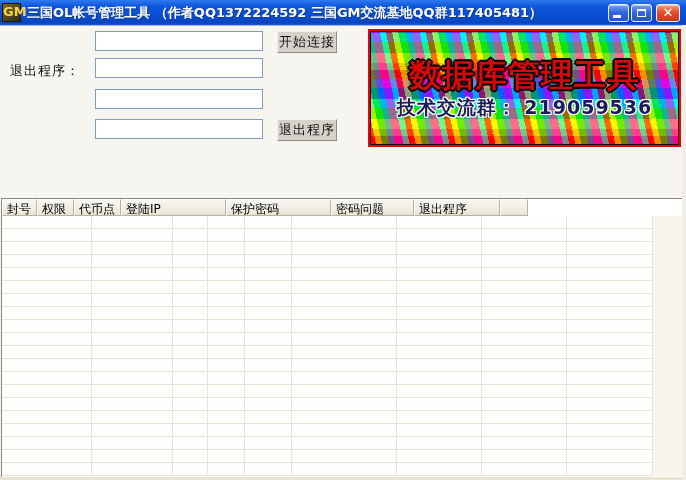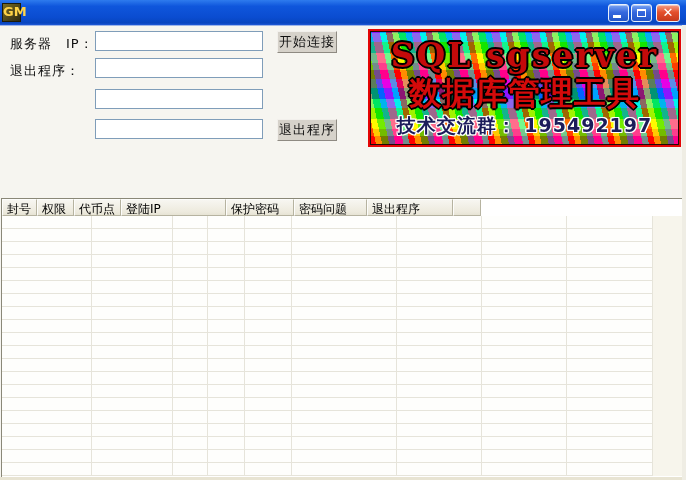--- a/index.html
+++ b/index.html
@@ -114,58 +114,57 @@
   .bottom-strip{position:absolute; left:0; top:477px; width:686px; height:3px; background:#E8E4D3;}
   .right-strip{position:absolute; left:682px; top:25px; width:4px; height:455px; background:#EFEDE4;}
 </style>
 </head>
 <body>
 
 <div class="window">
 
   <div class="titlebar">
     <div class="title-icon">GM</div>
+    <div class="title-text">三国OL帐号管理工具 （作者QQ1372224592 三国GM交流基地QQ群117405481）</div>
     <div class="winbtn min">
       <span class="glyph-min"></span>
     </div>
     <div class="winbtn max">
       <span class="glyph-max"></span>
     </div>
     <div class="winbtn close">
       <span class="glyph-close">✕</span>
     </div>
   </div>
 
-  <div class="form-label lbl-0">服务器　IP：</div>
   <input class="textbox tb-0" type="text" value="" style="">
 
   <div class="form-label lbl-1">退出程序：</div>
   <input class="textbox tb-1" type="text" value="" style="">
 
   <input class="textbox tb-2" type="text" value="" style="">
 
   <input class="textbox tb-3" type="text" value="" style="">
 
   <div class="push-button btn-exit">退出程序</div>
   <div class="push-button btn-connect">开始连接</div>
 
   <div class="banner">
-    <div class="banner-line1">SQL sgserver</div>
     <div class="banner-line2">数据库管理工具</div>
-    <div class="banner-line3">技术交流群： 195492197</div>
+    <div class="banner-line3">技术交流群： 219059536</div>
   </div>
 
   <div class="table-wrap">
     <div class="table-header">
         <div class="hcell" style="width: 35px;">封号</div>
         <div class="hcell" style="width: 37px;">权限</div>
         <div class="hcell" style="width: 47px;">代币点</div>
         <div class="hcell" style="width: 105px;">登陆IP</div>
-        <div class="hcell" style="width: 68px;">保护密码</div>
-        <div class="hcell" style="width: 73px;">密码问题</div>
+        <div class="hcell" style="width: 105px;">保护密码</div>
+        <div class="hcell" style="width: 83px;">密码问题</div>
         <div class="hcell" style="width: 86px;">退出程序</div>
         <div class="hcell" style="width: 28px;"></div>
       </div>
     <div class="table-body">
         <div class="trow">
           <div class="tcell" style="width: 90px;"></div>
           <div class="tcell" style="width: 81px;"></div>
           <div class="tcell" style="width: 35px;"></div>
           <div class="tcell" style="width: 37px;"></div>
           <div class="tcell" style="width: 47px;"></div>

